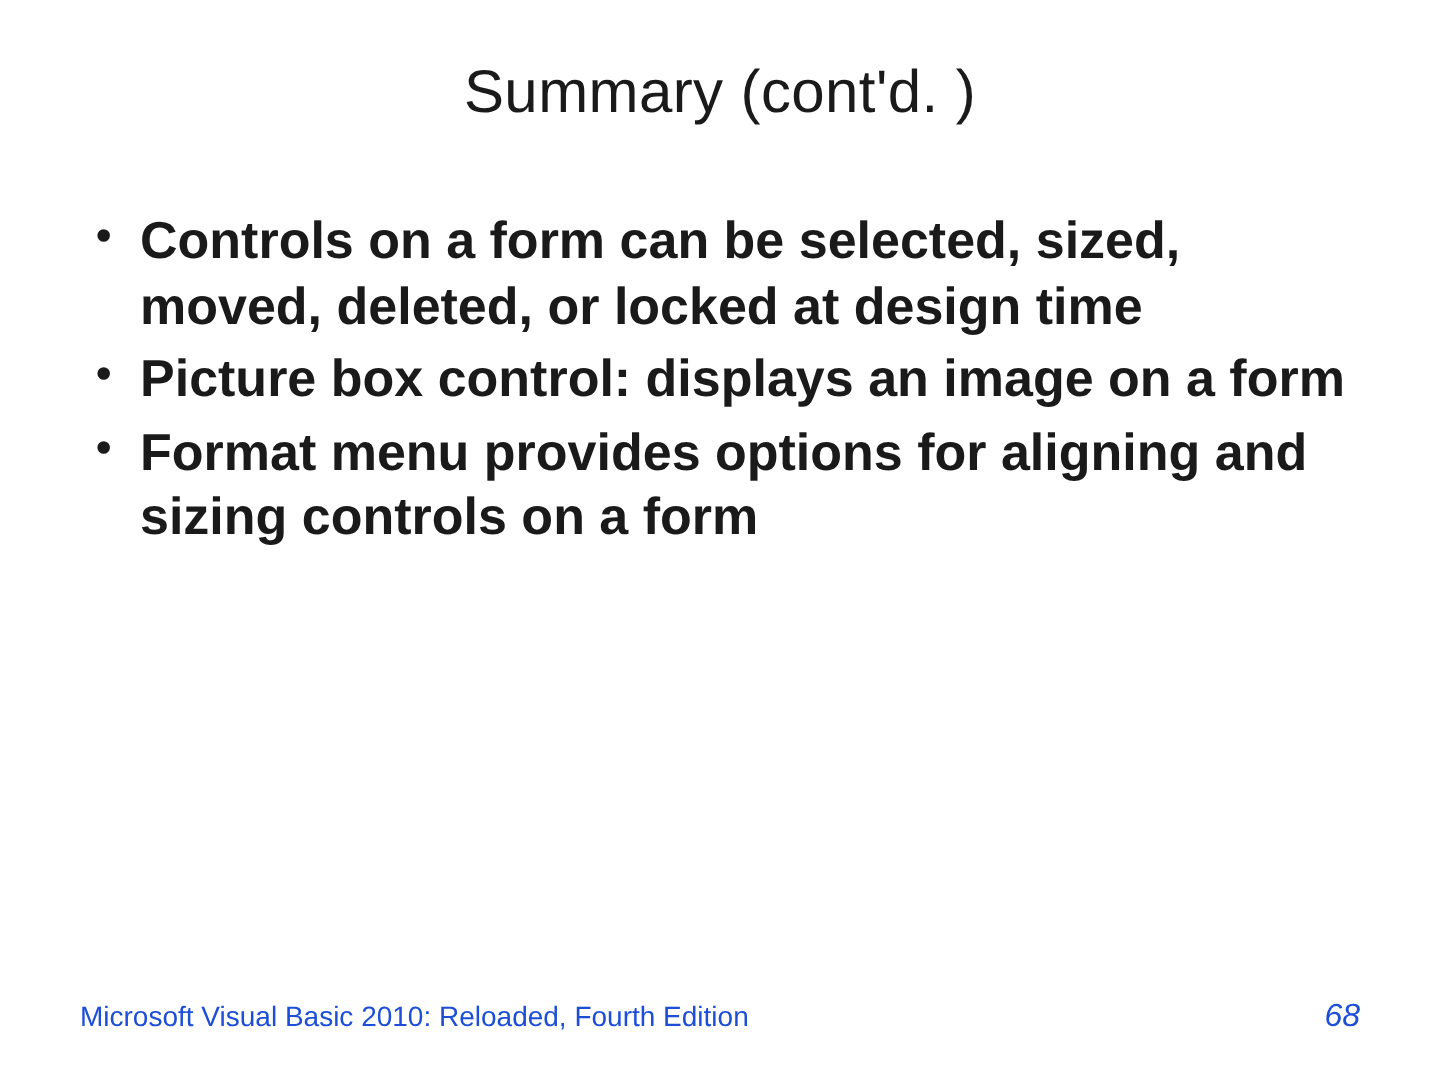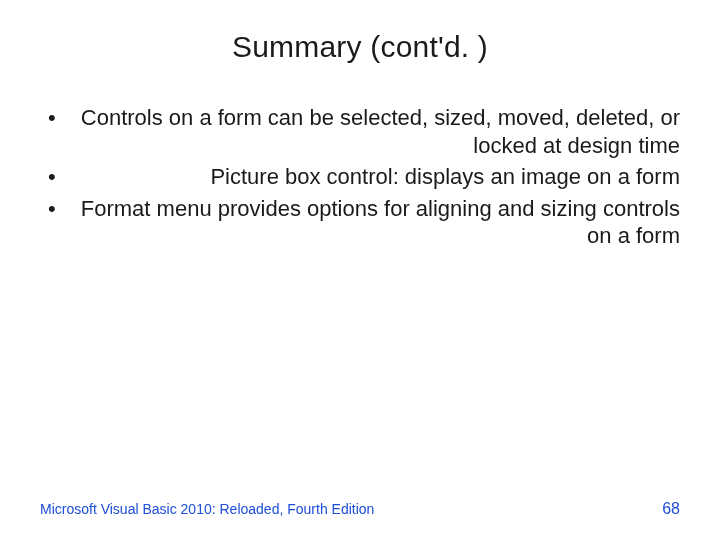--- a/index.html
+++ b/index.html
@@ -30,25 +30,24 @@
     padding: 30px 40px 0 40px;
   }
   ul.bullets {
     list-style: none;
     margin: 0;
     padding: 0;
   }
   ul.bullets > li {
     position: relative;
     padding-left: 30px;
-    font-size: 22px;
+    font-size: 26px;
     line-height: 1.25;
     margin-bottom: 4px;
-    font-weight: 400;
-    text-align: right;
+    font-weight: 700;
   }
   ul.bullets > li::before {
     content: "•";
     position: absolute;
     left: 8px;
     top: 0;
     font-size: 22px;
   }
   .footer {
     position: absolute;
@@ -56,20 +55,21 @@
     left: 40px;
     right: 40px;
     display: flex;
     justify-content: space-between;
     align-items: baseline;
     font-size: 14px;
     color: #1d4ed8;
   }
   .footer .page {
     font-size: 16px;
+    font-style: italic;
   }
 </style>
 </head>
 <body>
 
 <div class="slide">
   <div class="title">Summary (cont'd. )</div>
 
   <div class="content">
     <ul class="bullets">

